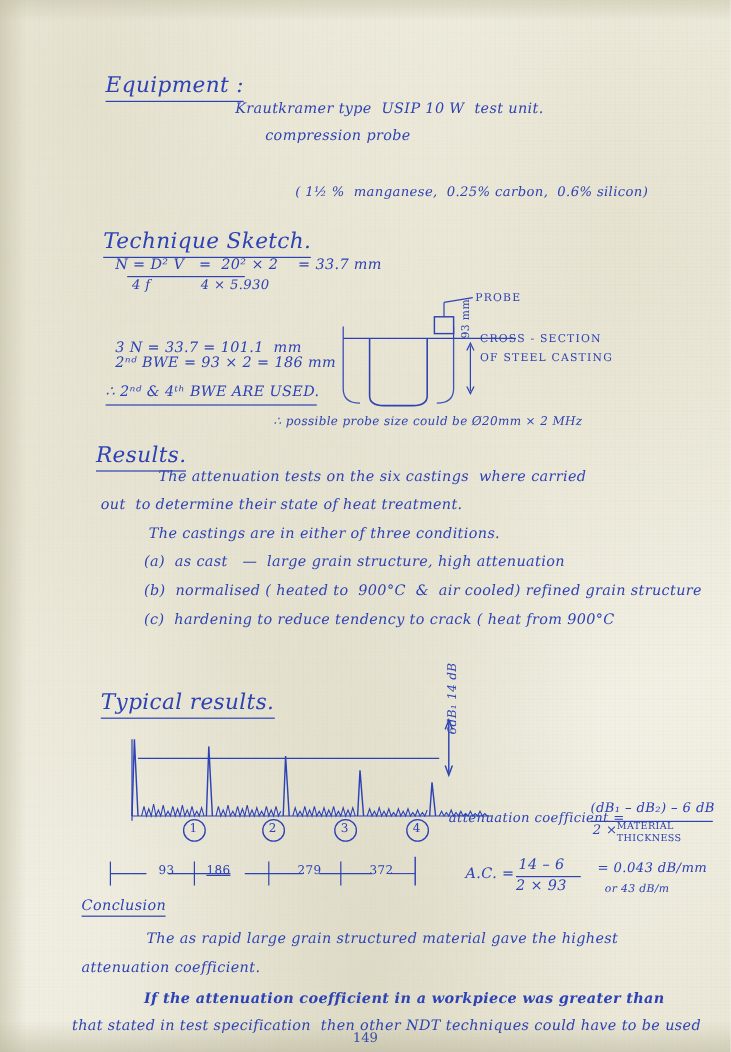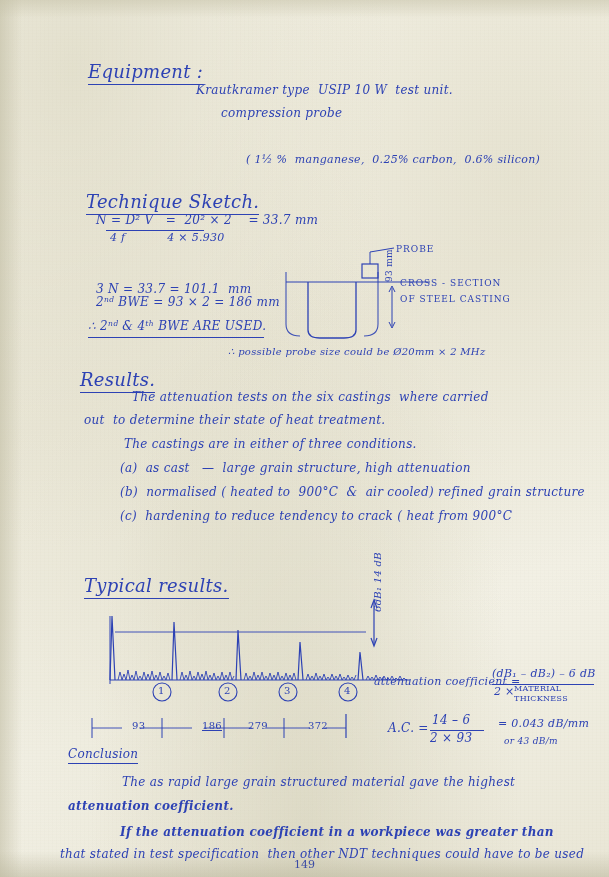--- a/index.html
+++ b/index.html
@@ -199,39 +199,39 @@
     <line x1="136" y1="6" x2="136" y2="26" stroke="#2d42b4" stroke-width="1"></line>
     <line x1="196" y1="6" x2="196" y2="26" stroke="#2d42b4" stroke-width="1"></line>
     <line x1="258" y1="2" x2="258" y2="26" stroke="#2d42b4" stroke-width="1.2"></line>
     <line x1="4" y1="16" x2="34" y2="16" stroke="#2d42b4" stroke-width="0.9"></line>
     <line x1="52" y1="16" x2="104" y2="16" stroke="#2d42b4" stroke-width="0.9"></line>
     <line x1="116" y1="16" x2="164" y2="16" stroke="#2d42b4" stroke-width="0.9"></line>
     <line x1="178" y1="16" x2="222" y2="16" stroke="#2d42b4" stroke-width="0.9"></line>
     <line x1="236" y1="16" x2="258" y2="16" stroke="#2d42b4" stroke-width="0.9"></line>
   </svg>
   <div class="hw s10 upright" style="left:132px; top:720px;">93</div>
-  <div class="hw s10 upright" style="left:202px; top:720px;text-decoration:underline;">186</div>
+  <div class="hw s10 upright" style="left:172px; top:720px;text-decoration:underline;">186</div>
   <div class="hw s10 upright" style="left:248px; top:720px;">279</div>
   <div class="hw s10 upright" style="left:308px; top:720px;">372</div>
 
   <div class="hw s11" style="left:374px; top:676px;">attenuation coefficient =</div>
   <div class="hw s11" style="left:492px; top:668px;">(dB₁ – dB₂) – 6 dB</div>
   <div class="ln" style="left:492px; top:684px; width:102px; height:1px;"></div>
   <div class="hw s11" style="left:494px; top:686px;">2 ×</div>
   <div class="hw s8 upright" style="left:514px; top:684px; font-size:8px; line-height:1.25;">MATERIAL
 THICKNESS</div>
 
   <div class="hw s12" style="left:388px; top:722px;">A.C. =</div>
   <div class="hw s12" style="left:432px; top:714px;">14 – 6</div>
   <div class="ln" style="left:430px; top:730px; width:54px; height:1px;"></div>
   <div class="hw s12" style="left:430px; top:732px;">2 × 93</div>
   <div class="hw s11" style="left:498px; top:718px;">= 0.043 dB/mm</div>
   <div class="hw s9" style="left:504px; top:736px;">or 43 dB/m</div>
 
   <div class="hw s12 ul" style="left:68px; top:748px;">Conclusion</div>
 
   <div class="hw s12" style="left:122px; top:776px;">The as rapid large grain structured material gave the highest</div>
-  <div class="hw s12" style="left:68px; top:800px;font-weight:bold;">attenuation coefficient.</div>
+  <div class="hw s12" style="left:68px; top:800px;">attenuation coefficient.</div>
   <div class="hw s12" style="left:120px; top:826px;font-weight:bold;">If the attenuation coefficient in a workpiece was greater than</div>
   <div class="hw s12" style="left:60px; top:848px;">that stated in test specification  then other NDT techniques could have to be used</div>
 
   <div class="pagenum">149</div>
 </div>
 
 </body></html>

